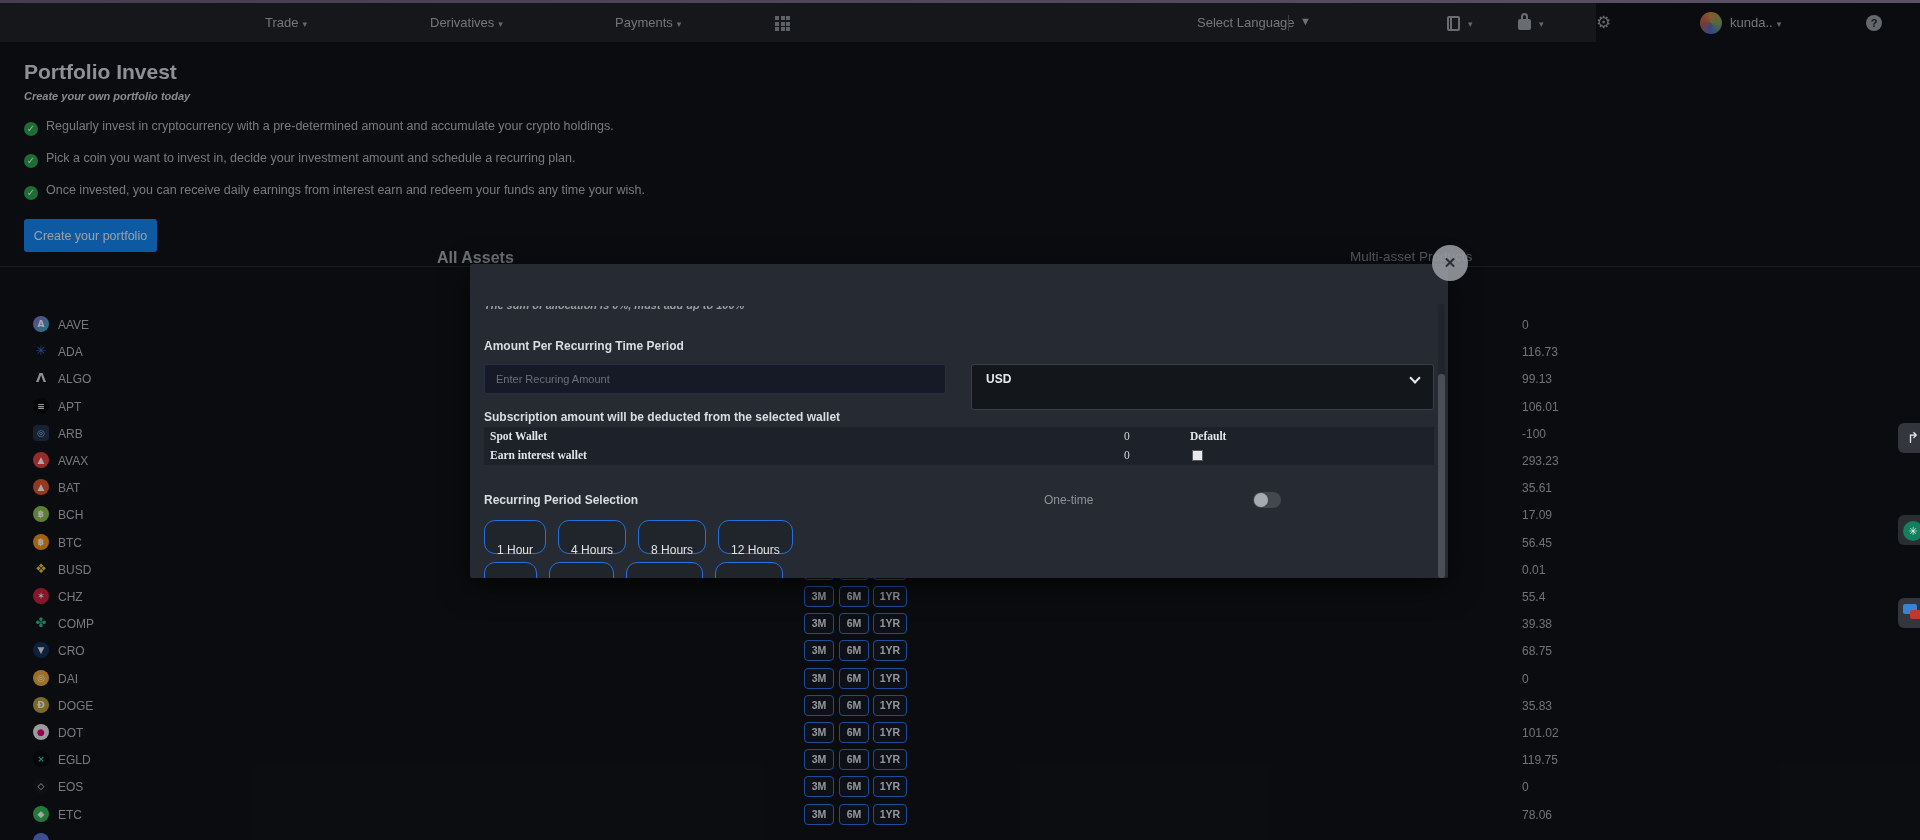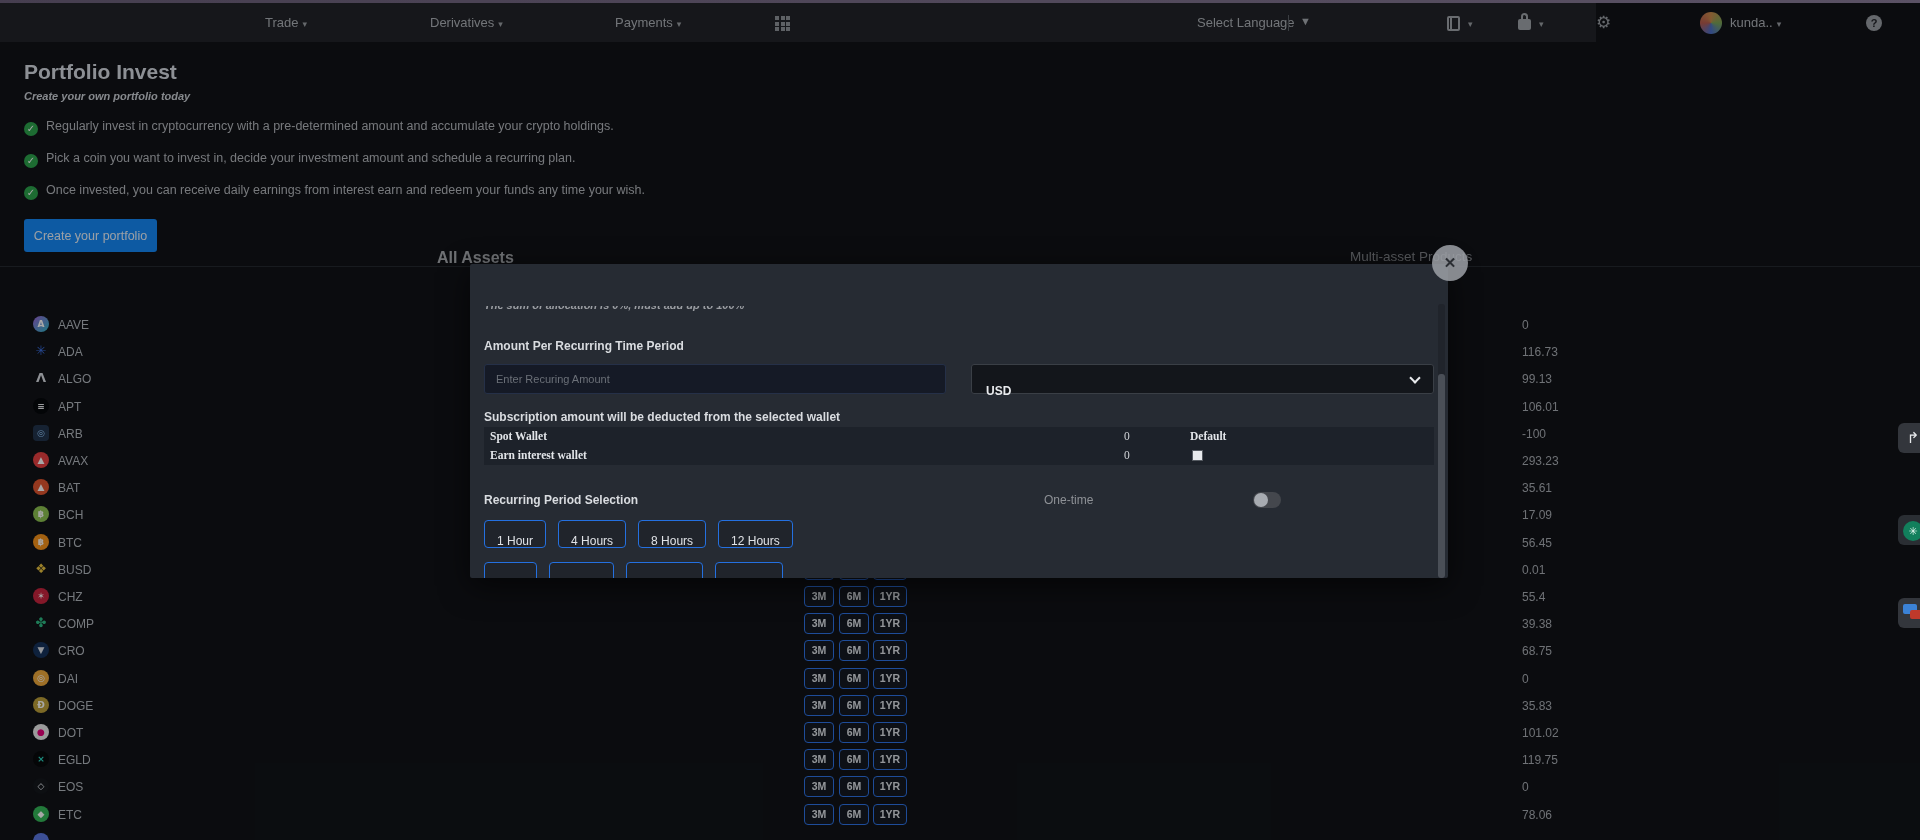--- a/index.html
+++ b/index.html
@@ -63,37 +63,37 @@
   
   .modal { position:absolute; left:470px; top:264px; width:978px; height:314px; background:#262b33;
     border-radius:2px; z-index:60; overflow:hidden; box-shadow:0 8px 30px rgba(0,0,0,.6); }
   .modal-title { position:absolute; left:0; top:17px; width:100%; text-align:center; color:#c0c4c9; font-size:17px; }
   .alloc-clip { position:absolute; left:14px; top:42px; width:940px; height:13px; overflow:hidden; }
   .alloc-note { margin-top:-7px; color:#9b9ea3; font-size:11px; font-style:italic; font-weight:bold; }
   .m-label { position:absolute; left:14px; color:#d9dce0; font-size:12px; font-weight:bold;text-align:right; }
   .m-input { position:absolute; left:14px; top:100px; width:462px; height:30px; background:#151a26;
     border:1px solid #253048; border-radius:3px; color:#cfd3d8; font-size:11px; padding:2px 11px; font-family:inherit; }
   .m-input::placeholder { color:#6b7078; }
-  .m-select { position:absolute; left:501px; top:100px; width:463px; height:30px; background:#13161b;
+  .m-select { position:absolute; left:501px; top:100px; width:463px; height:46px; background:#13161b;
     border:1px solid #3a3f46; border-radius:3px; color:#e8eaed; font-size:12px; font-weight:bold;
-    line-height:28px; padding:12px 14px; cursor:pointer; }
+    line-height:28px; padding:0 14px; cursor:pointer; }
   .chevron { position:absolute; right:14px; top:9px; width:8px; height:8px;
     border-right:2px solid #e8eaed; border-bottom:2px solid #e8eaed; transform:rotate(45deg); }
   .w-row { position:absolute; left:14px; width:950px; height:19px; background:#1d222a;font-family:Liberation Serif, serif; }
   .w-name { position:absolute; left:6px; top:3px; color:#e2e5e9; font-size:11.5px; font-weight:bold; }
   .w-amt { position:absolute; left:640px; top:3px; color:#d3d6da; font-size:11.5px; }
   .w-tag { position:absolute; left:706px; top:3px; color:#e2e5e9; font-size:11.5px; font-weight:bold; }
   .w-check { position:absolute; left:708px; top:4px; width:11px; height:11px; background:#e8eaed;
     border:1px solid #555a61; cursor:pointer; }
   .onetime { position:absolute; left:574px; top:229px; color:#8e9196; font-size:12px; }
   .toggle { position:absolute; left:783px; top:228px; width:28px; height:16px; border-radius:8px;
     background:#44474d; cursor:pointer; }
   .toggle .knob { position:absolute; left:1px; top:1px; width:14px; height:14px; border-radius:50%; background:#a7abb1; }
-  .p-btn { position:relative; display:inline-block; height:28px; line-height:26px; padding:7px 12px; margin-right:12px;
-    background:#20242b; border:1px solid #2470e0; border-radius:4px; color:#e0e3e7; font-size:12px; cursor:pointer; }
+  .p-btn { position:relative; display:inline-block; height:28px; line-height:26px; padding:16px 12px; margin-right:12px;
+    background:#20242b; border:1px solid #2470e0; border-radius:11px; color:#e0e3e7; font-size:12px; cursor:pointer; }
   .p-row1 { position:absolute; left:14px; top:256px; white-space:nowrap; }
   .p-row2 { position:absolute; left:14px; top:298px; white-space:nowrap;text-align:right; }
   .m-scroll-track { position:absolute; right:3px; top:40px; width:7px; height:274px; background:#20242b; border-radius:3px; }
   .m-scroll-thumb { position:absolute; right:3px; top:110px; width:7px; height:204px; background:#4a4f57; border-radius:3px; cursor:pointer; }
   .close-btn { position:absolute; left:1432px; top:245px; width:36px; height:36px; border-radius:50%;
     background:rgba(158,161,167,0.85); color:#2b2e33; font-size:15px; font-weight:bold; text-align:center;
     line-height:36px; z-index:61; cursor:pointer; }
   
   .widget { position:absolute; left:1898px; width:30px; height:30px; background:#33363c; border-radius:6px;
     z-index:70; cursor:pointer; text-align:center; line-height:30px; }

